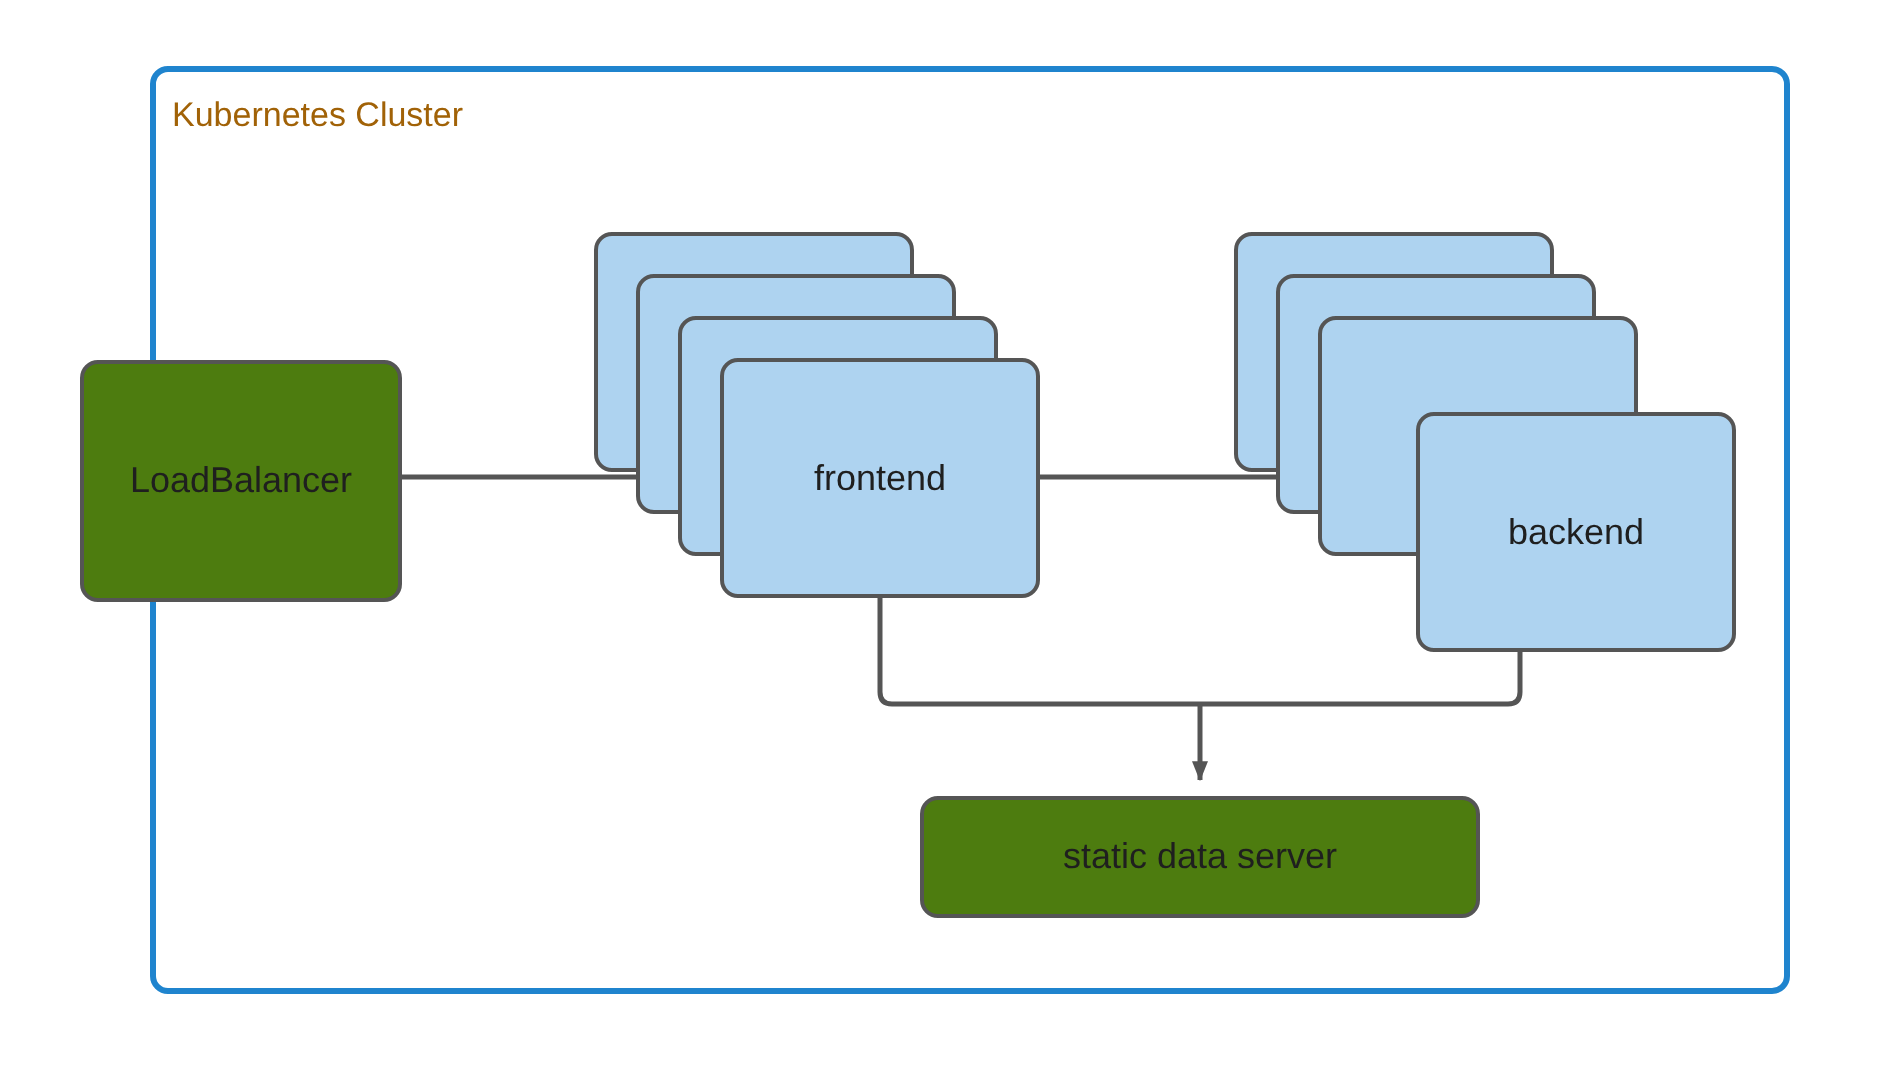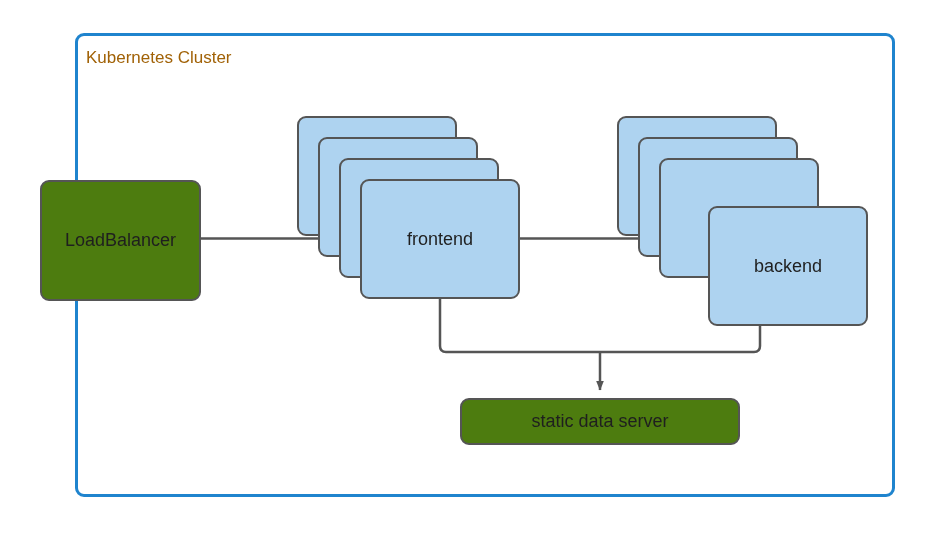--- a/index.html
+++ b/index.html
@@ -135,17 +135,17 @@
 
   <div class="stack-wrap">
     <div class="stack-card" style="left:617px; top:116px;"></div>
     <div class="stack-card" style="left:638px; top:137px;"></div>
     <div class="stack-card" style="left:659px; top:158px;"></div>
     <div class="stack-card stack-front" style="left:708px; top:179px;margin-top:27px;">
       <span>backend</span>
     </div>
   </div>
 
-  <div class="node" style="left:460px; top:398px; width:280px; height:47px;">
+  <div class="node" style="left:460px; top:398px; width:280px; height:61px;">
     <span>static data server</span>
   </div>
 
 </div>
 
 </body></html>

